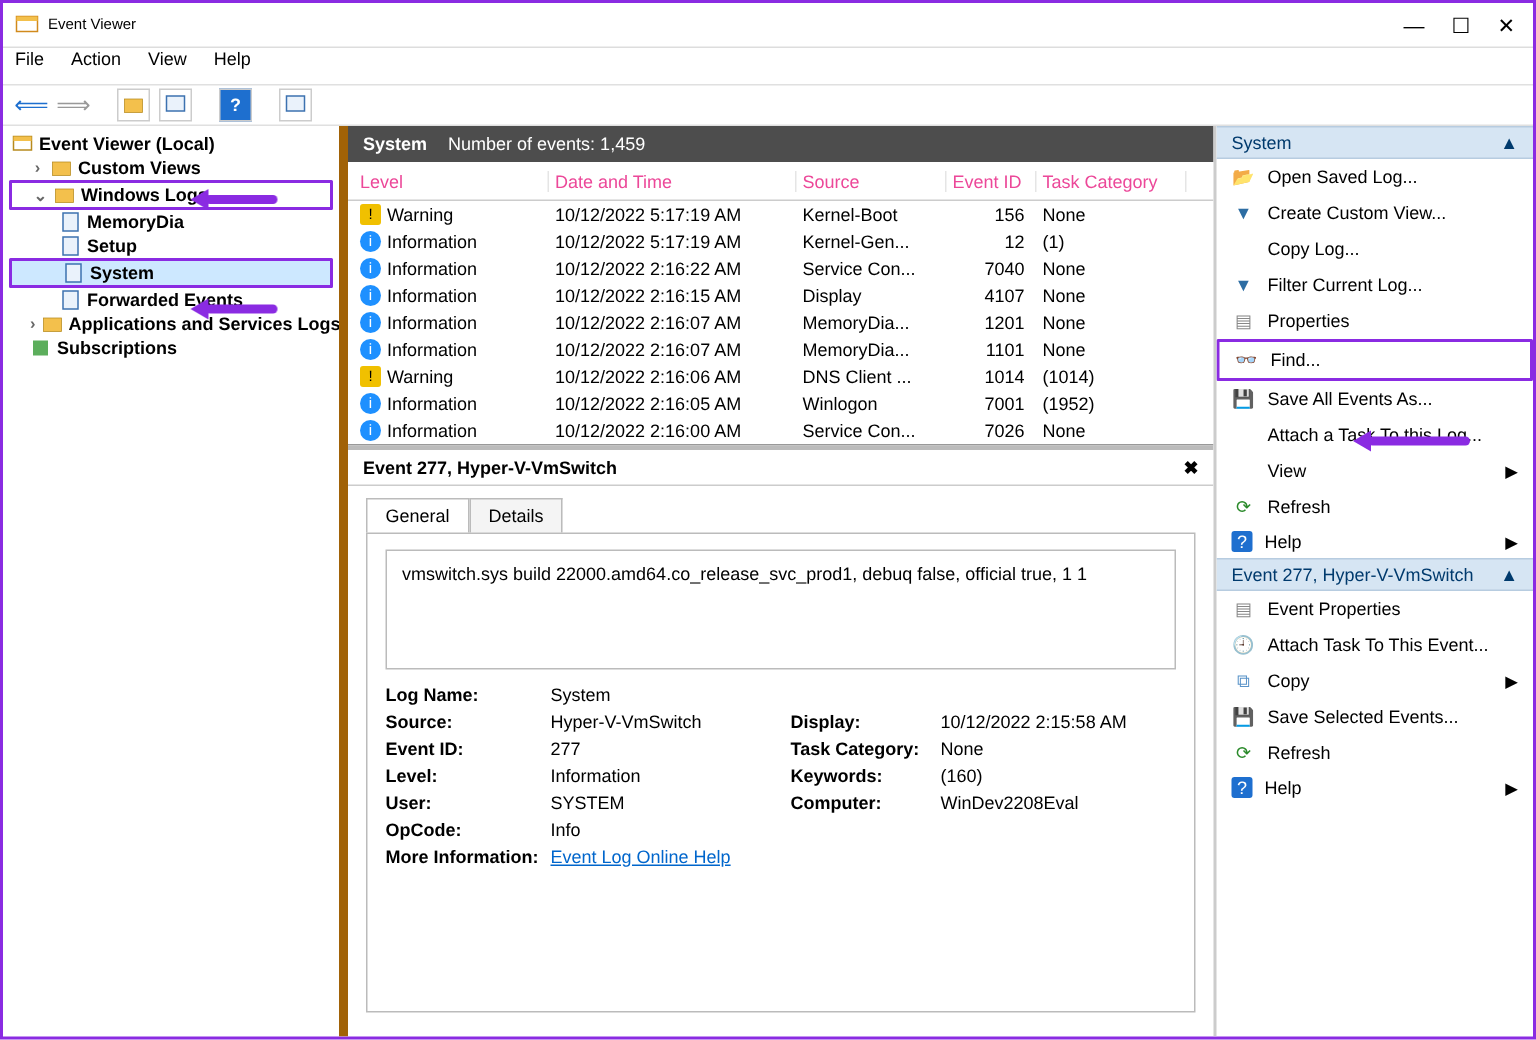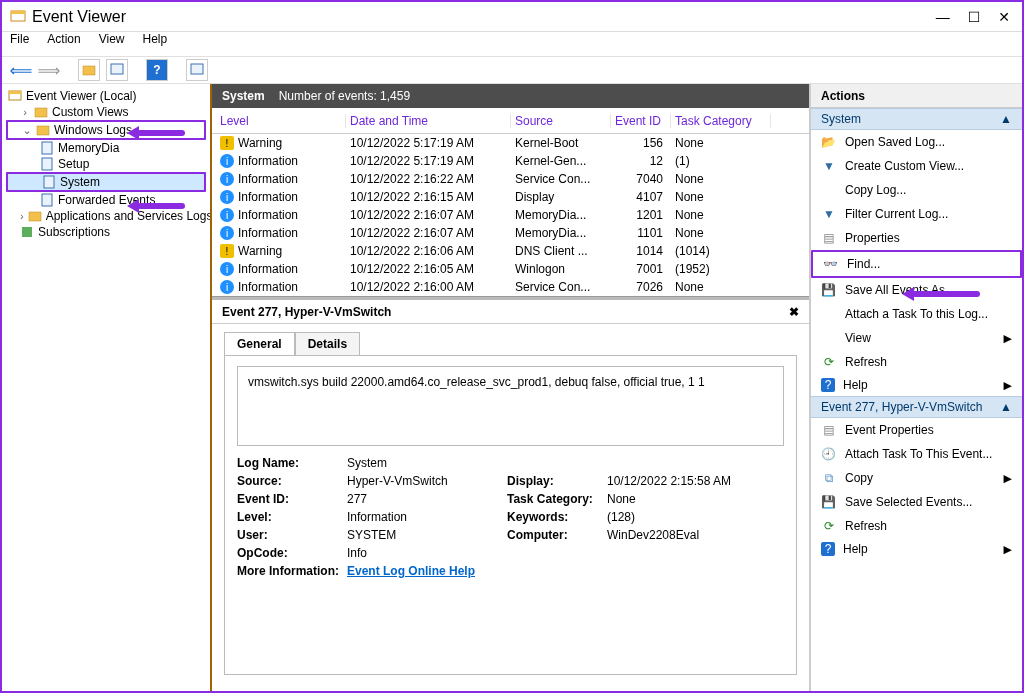--- a/index.html
+++ b/index.html
@@ -20,38 +20,38 @@
   flex-direction: column;
 }
 .titlebar {
   height: 30px;
   display: flex;
   align-items: center;
   padding: 0 8px;
   border-bottom: 1px solid #ddd;
 }
 .titlebar .app-icon { width:16px; height:16px; margin-right:6px; display:inline-block; }
-.titlebar .title { flex:1; font-size:16px; }
+.titlebar .title { flex:1; font-size:10px; }
 .win-controls { display:flex; gap:18px; align-items:center; margin-right:4px; }
 .win-controls span { font-size:14px; font-family:sans-serif; }
 .menubar { height:24px; display:flex; align-items:flex-start; padding:0 8px; gap:18px; }
 .menubar span { font-size:12px; }
 .toolbar {
   height:28px; display:flex; align-items:center; padding:0 8px; gap:6px;
   border-top:1px solid #e0e0e0; border-bottom:1px solid #e0e0e0;
   background:#fff;
 }
 .tb-btn { width:22px; height:22px; border:1px solid #ccc; display:flex; align-items:center; justify-content:center; font-size:12px; }
 .tb-sep { width:6px; }
 .content {
   flex:1; display:flex; overflow:hidden;
 }
 
 .tree-pane {
-  width:210px; border-right:2px solid #a16207; padding:4px 4px; overflow:auto;
+  width:230px; border-right:6px solid #a16207; padding:4px 4px; overflow:auto;font-weight:bold;
 }
 .tree-item { display:flex; align-items:center; gap:4px; padding:1px 2px; white-space:nowrap; }
 .tree-indent1 { padding-left:14px; }
 .tree-indent2 { padding-left:34px; }
 .tw { width:10px; display:inline-block; text-align:center; color:#666; font-size:11px; }
 .ti-icon { width:14px; height:14px; display:inline-block; }
 .highlight-box { border:2px solid #8a2be2; border-radius:1px; }
 .sel-item { background:#cde8ff; }
 
 .middle { flex:1; display:flex; flex-direction:column; border-right:1px solid #ccc; overflow:hidden; }
@@ -64,57 +64,57 @@
   flex:0 0 auto;
   border-bottom:1px solid #999;
 }
 .gcols, .grow {
   display:grid;
   grid-template-columns: 130px 165px 100px 60px 100px 12px;
   align-items:center;
   height:18px;
   padding:0 4px;
 }
-.gcols { height:26px; border-bottom:1px solid #ccc; font-size:12px; color:#6d28d9; }
+.gcols { height:26px; border-bottom:1px solid #ccc; font-size:12px; color:#ec4899; }
 .gcols div { border-right:1px solid #e5e5e5; padding-left:4px; }
 .grow { font-size:12px; }
 .grow div { padding-left:4px; overflow:hidden; text-overflow:ellipsis; white-space:nowrap; }
 .level-cell { display:flex; align-items:center; gap:4px; }
 .ev-icon { width:14px; height:14px; border-radius:50%; display:inline-flex; align-items:center; justify-content:center; font-size:10px; color:#fff; }
 .ev-warn { background:#f0c000; color:#000; border-radius:2px;}
 .ev-info { background:#1e90ff; }
 .col-eid { text-align:right; padding-right:8px !important; }
 .scroll-col { background:#f0f0f0; position:relative; }
 
 .detail {
   flex:1; display:flex; flex-direction:column; overflow:hidden; border-top:3px solid #bbb;
 }
 .detail-title {
   height:24px; display:flex; align-items:center; justify-content:space-between;
   padding:0 10px; font-weight:600; border-bottom:1px solid #ccc;
 }
-.tabs { display:flex; gap:0; padding:8px 12px 0 12px;font-weight:bold; }
+.tabs { display:flex; gap:0; padding:8px 12px 0 12px; }
 .tab {
   padding:4px 12px; border:1px solid #bbb; border-bottom:none; background:#f4f4f4;
   font-size:12px;
 }
 .tab.active { background:#fff; }
 .detail-body {
   flex:1; margin:0 12px 16px 12px; border:1px solid #bbb; padding:10px 12px; overflow:auto;
   display:flex; flex-direction:column; gap:10px;
 }
 .detail-msg {
   border:1px solid #bbb; padding:8px 10px; font-size:12px; height:80px;
 }
 .kv-grid {
   display:grid; grid-template-columns: 110px 160px 100px 180px;
   row-gap:4px; font-size:12px; align-items:start;
 }
 .kv-grid .k { font-weight:600; }
-.link { color:#0066cc; text-decoration:underline;font-weight:bold; }
+.link { color:#0066cc; text-decoration:underline; }
 
 .actions {
   width:212px; display:flex; flex-direction:column; overflow:auto; border-left:1px solid #ccc;
 }
 .actions-header {
   height:24px; background:#f0f0f0; font-weight:600; padding:0 10px; display:flex; align-items:center; border-bottom:1px solid #ccc;
 }
 .act-section-title {
   background:#d6e5f3; padding:3px 10px; font-size:12px; color:#003a6d;
   display:flex; justify-content:space-between; align-items:center; border-top:1px solid #b7cce0; border-bottom:1px solid #b7cce0;
@@ -397,40 +397,39 @@
             <div>Hyper-V-VmSwitch</div>
             <div class="k">Display:</div>
             <div>10/12/2022 2:15:58 AM</div>
             <div class="k">Event ID:</div>
             <div>277</div>
             <div class="k">Task Category:</div>
             <div>None</div>
             <div class="k">Level:</div>
             <div>Information</div>
             <div class="k">Keywords:</div>
-            <div>(128)</div>
+            <div>(160)</div>
             <div class="k">User:</div>
             <div>SYSTEM</div>
             <div class="k">Computer:</div>
             <div>WinDev2208Eval</div>
             <div class="k">OpCode:</div>
             <div>Info</div>
             <div></div>
               <div></div>
             <div class="k">More Information:</div>
             <div><a class="link">Event Log Online Help</a></div>
             <div></div>
               <div></div>
           </div>
         </div>
       </div>
     </div>
 
     <div class="actions">
-      <div class="actions-header">Actions</div>
       <div class="act-section-title">
         <span>System</span>
         <span>▲</span>
       </div>
       <div class="act-item">
           <span class="act-icon icon-open">📂</span>
           <span>Open Saved Log...</span>
         </div>
       <div class="act-item">
           <span class="act-icon icon-funnel">▼</span>

